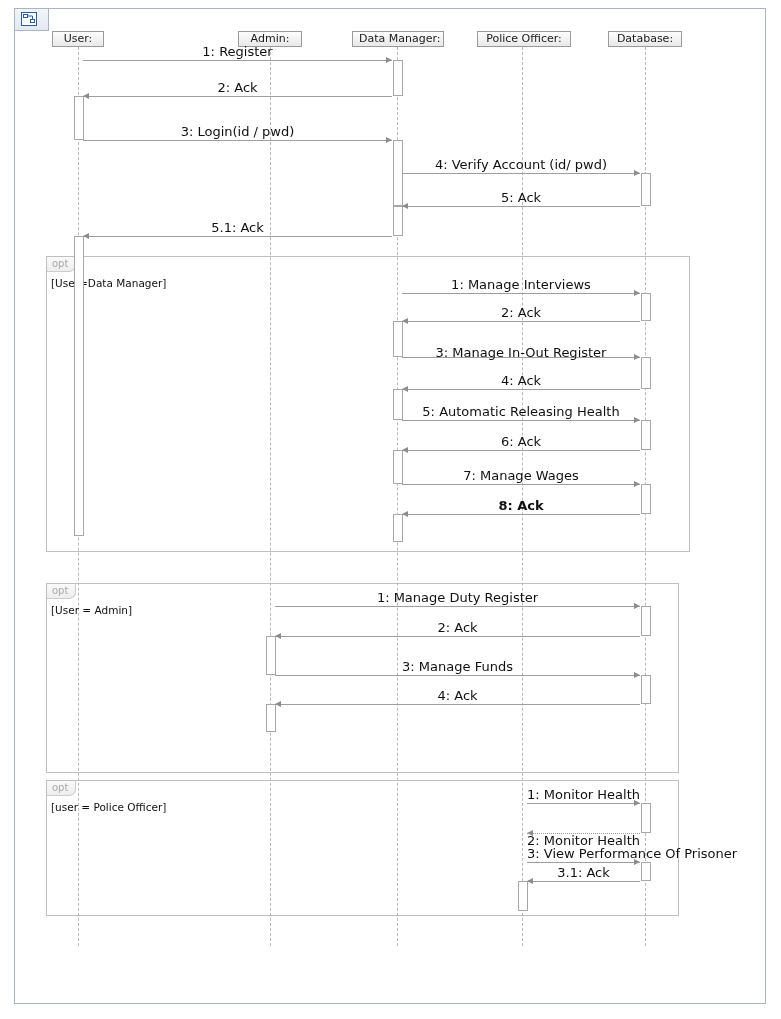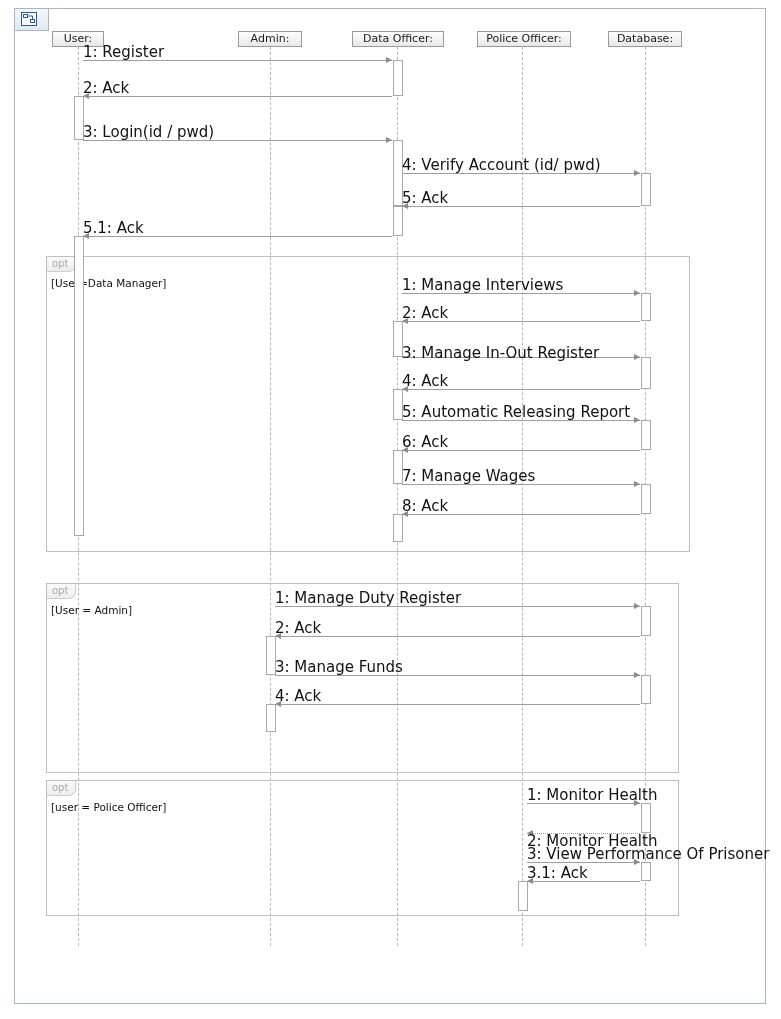--- a/index.html
+++ b/index.html
@@ -68,24 +68,24 @@
   .arrowhead{
     position:absolute;
     width:0;height:0;
     border-top:3px solid transparent;
     border-bottom:3px solid transparent;
   }
   .arrowhead.right{border-left:6px solid #8c8c8c;}
   .arrowhead.left{border-right:6px solid #8c8c8c;}
   .msglabel{
     position:absolute;
-    font-size:15px;
+    font-size:13px;
     color:#111111;
     white-space:nowrap;
-    text-align:left;
+    text-align:center;
     line-height:12px;
   }
   
   .fragment{
     position:absolute;
     border:1px solid #bfbfbf;
     box-sizing:border-box;
     background:transparent;
   }
   .frag-op{
@@ -124,21 +124,21 @@
       </svg>
     </span>
   </div>
 
   <div id="lifelines-layer">
       <div class="lifeline" style="left: 78px; top: 47px; height: 899px;"></div>
       <div class="head" style="left: 52px; top: 31px; width: 52px;">User:</div>
       <div class="lifeline" style="left: 270px; top: 47px; height: 899px;"></div>
       <div class="head" style="left: 238px; top: 31px; width: 64px;">Admin:</div>
       <div class="lifeline" style="left: 397px; top: 47px; height: 899px;"></div>
-      <div class="head" style="left: 352px; top: 31px; width: 92px;">Data Officer:</div>
+      <div class="head" style="left: 352px; top: 31px; width: 92px;">Data Manager:</div>
       <div class="lifeline" style="left: 522px; top: 47px; height: 899px;"></div>
       <div class="head" style="left: 477px; top: 31px; width: 94px;">Police Officer:</div>
       <div class="lifeline" style="left: 645px; top: 47px; height: 899px;"></div>
       <div class="head" style="left: 608px; top: 31px; width: 74px;">Database:</div>
     </div>
   <div id="fragments-layer">
       <div class="fragment" style="left: 46px; top: 256px; width: 644px; height: 296px;">
         <div class="frag-op">opt</div>
         <div class="frag-guard" style="left: 4px; top: 20px;">[User=Data Manager]</div>
       </div>
@@ -200,30 +200,30 @@
       <div class="arrowhead left" style="top: 318px; left: 402px;"></div>
       <div class="msglabel" style="left: 402px; width: 238px; top: 307px;">2: Ack</div>
       <div class="msg" style="left: 402px; top: 357px; width: 238px;"></div>
       <div class="arrowhead right" style="top: 354px; left: 634px;"></div>
       <div class="msglabel" style="left: 402px; width: 238px; top: 347px;">3: Manage In-Out Register</div>
       <div class="msg" style="left: 402px; top: 389px; width: 238px;"></div>
       <div class="arrowhead left" style="top: 386px; left: 402px;"></div>
       <div class="msglabel" style="left: 402px; width: 238px; top: 375px;">4: Ack</div>
       <div class="msg" style="left: 402px; top: 420px; width: 238px;"></div>
       <div class="arrowhead right" style="top: 417px; left: 634px;"></div>
-      <div class="msglabel" style="left: 402px; width: 238px; top: 406px;">5: Automatic Releasing Report</div>
+      <div class="msglabel" style="left: 402px; width: 238px; top: 406px;">5: Automatic Releasing Health</div>
       <div class="msg" style="left: 402px; top: 450px; width: 238px;"></div>
       <div class="arrowhead left" style="top: 447px; left: 402px;"></div>
       <div class="msglabel" style="left: 402px; width: 238px; top: 436px;">6: Ack</div>
       <div class="msg" style="left: 402px; top: 484px; width: 238px;"></div>
       <div class="arrowhead right" style="top: 481px; left: 634px;"></div>
       <div class="msglabel" style="left: 402px; width: 238px; top: 470px;">7: Manage Wages</div>
       <div class="msg" style="left: 402px; top: 514px; width: 238px;"></div>
       <div class="arrowhead left" style="top: 511px; left: 402px;"></div>
-      <div class="msglabel" style="left: 402px; width: 238px; top: 500px;">8: Ack</div>
+      <div class="msglabel" style="left: 402px; width: 238px; top: 500px; font-weight: bold;">8: Ack</div>
       <div class="msg" style="left: 275px; top: 606px; width: 365px;"></div>
       <div class="arrowhead right" style="top: 603px; left: 634px;"></div>
       <div class="msglabel" style="left: 275px; width: 365px; top: 592px;">1: Manage Duty Register</div>
       <div class="msg" style="left: 275px; top: 636px; width: 365px;"></div>
       <div class="arrowhead left" style="top: 633px; left: 275px;"></div>
       <div class="msglabel" style="left: 275px; width: 365px; top: 622px;">2: Ack</div>
       <div class="msg" style="left: 275px; top: 675px; width: 365px;"></div>
       <div class="arrowhead right" style="top: 672px; left: 634px;"></div>
       <div class="msglabel" style="left: 275px; width: 365px; top: 661px;">3: Manage Funds</div>
       <div class="msg" style="left: 275px; top: 704px; width: 365px;"></div>

